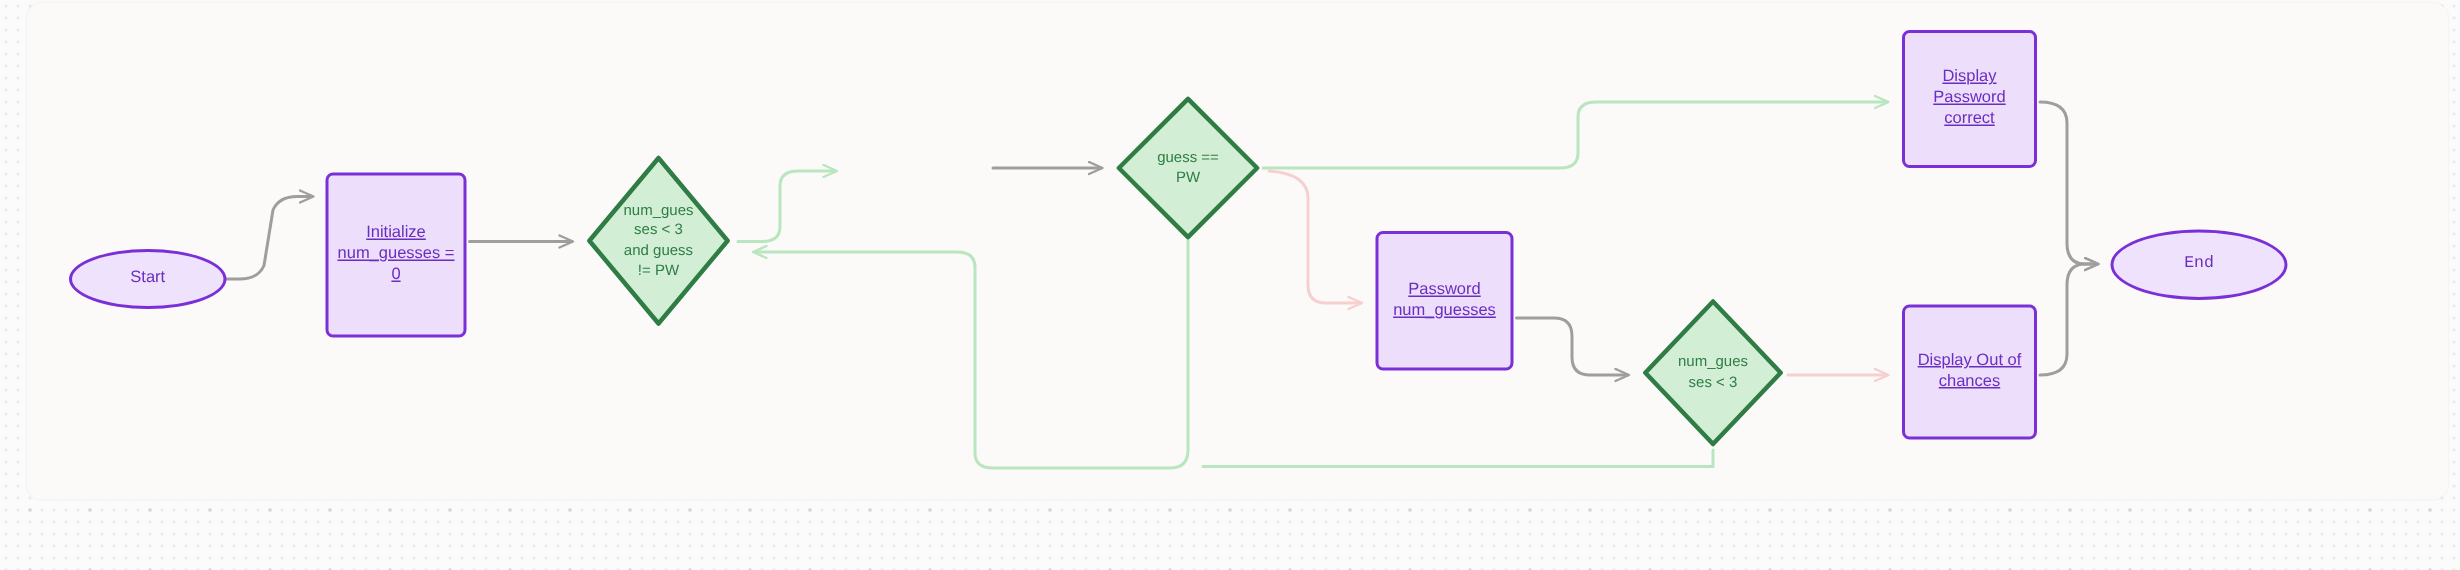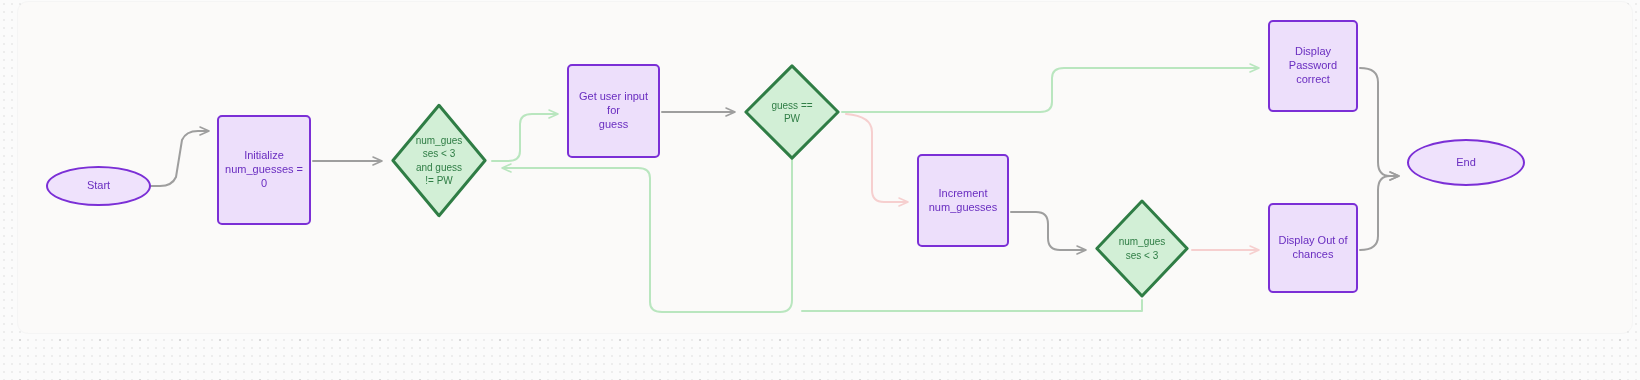--- a/index.html
+++ b/index.html
@@ -61,20 +61,21 @@
     font-size: 11px;
   }
   
   .node.process {
     border: 2px solid #7b2fd6;
     background: #eddffb;
     border-radius: 5px;
     color: #6a2ec0;
     font-size: 11px;
     padding: 4px 6px;
+    text-decoration: underline;
   }
   
   .node.decision {
     background: transparent;
     color: #2f7d45;
     font-size: 10px;
   }
   .node.decision .dia {
     position: absolute;
     left: 0; top: 0;
@@ -148,53 +149,49 @@
   <div class="node decision" id="node-loop-condition" style="left: 391px; top: 103px; width: 96px; height: 115px;">
     <svg class="dia" viewBox="0 0 100 100" preserveAspectRatio="none">
       <polygon points="50,2 98,50 50,98 2,50" fill="#d2efd6" stroke="#2f7d45" stroke-width="3" stroke-linejoin="round" vector-effect="non-scaling-stroke"></polygon>
     </svg>
     <span class="label">num_gues
 ses &lt; 3
 and guess
 != PW</span>
   </div>
 
-  <div class="node process" id="node-get-input" style="left: 567px; top: 64px; width: 93px; height: 94px;">
-    <span class="label">Get user input for
-guess</span>
-  </div>
 
   <div class="node decision" id="node-guess-equals-pw" style="left: 744px; top: 64px; width: 96px; height: 96px;">
     <svg class="dia" viewBox="0 0 100 100" preserveAspectRatio="none">
       <polygon points="50,2 98,50 50,98 2,50" fill="#d2efd6" stroke="#2f7d45" stroke-width="3" stroke-linejoin="round" vector-effect="non-scaling-stroke"></polygon>
     </svg>
     <span class="label">guess ==
 PW</span>
   </div>
 
   <div class="node process" id="node-display-correct" style="left: 1268px; top: 20px; width: 90px; height: 92px;">
     <span class="label">Display Password
 correct</span>
   </div>
 
   <div class="node process" id="node-increment" style="left: 917px; top: 154px; width: 92px; height: 93px;">
-    <span class="label">Increment
+    <span class="label">Password
 num_guesses</span>
   </div>
 
   <div class="node decision" id="node-chances-left" style="left: 1095px; top: 199px; width: 94px; height: 99px;">
     <svg class="dia" viewBox="0 0 100 100" preserveAspectRatio="none">
       <polygon points="50,2 98,50 50,98 2,50" fill="#d2efd6" stroke="#2f7d45" stroke-width="3" stroke-linejoin="round" vector-effect="non-scaling-stroke"></polygon>
     </svg>
     <span class="label">num_gues
 ses &lt; 3</span>
   </div>
 
   <div class="node process" id="node-display-out-of-chances" style="left: 1268px; top: 203px; width: 90px; height: 90px; text-align: center;">
     <span class="label">Display Out of
 chances</span>
   </div>
 
-  <div class="node terminator" id="node-end" style="left: 1407px; top: 139px; width: 118px; height: 47px;">
+  <div class="node terminator" id="node-end" style="left: 1407px; top: 153px; width: 118px; height: 47px; font-family: Liberation Mono, monospace;">
     <span class="label">End</span>
   </div>
 
 </div>
 
 </body></html>

